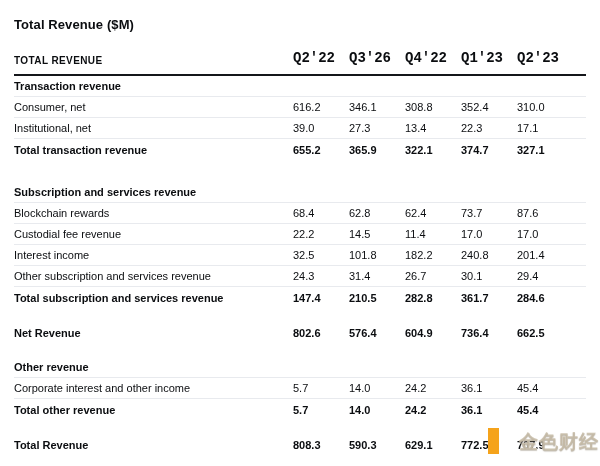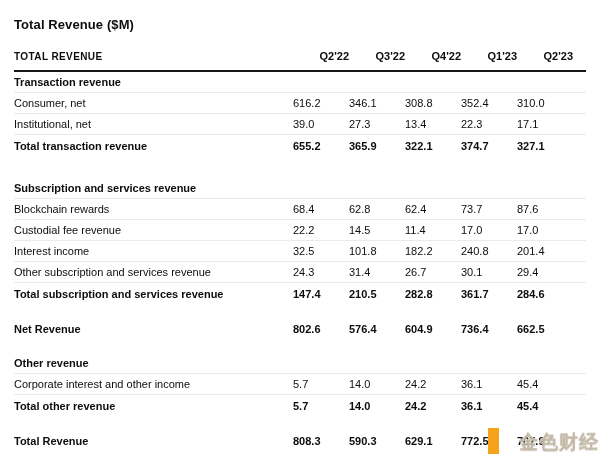--- a/index.html
+++ b/index.html
@@ -29,23 +29,23 @@
     border-bottom: 2px solid #14161a;
   }
   .thead .label-cell {
     flex: 1;
     font-size: 10px;
     font-weight: 700;
     letter-spacing: 0.4px;
   }
   .thead .col-cell {
     width: 56px;
-    text-align: right;
-    font-size: 11px;
-    font-weight: 700;
+    font-size: 14px;
+    font-weight: 700;
+    font-family: Liberation Mono, monospace;
   }
   .row {
     display: flex;
     align-items: center;
     height: 21px;
     padding-right: 13px;
     font-size: 11px;
   }
   .row .label-cell { flex: 1; overflow: hidden; white-space: nowrap; }
   .row .val-cell { width: 56px; }
@@ -82,21 +82,21 @@
 <body>
 
 <div class="page">
   <div class="page-title">Total Revenue ($M)</div>
 
   <div class="table">
     <div class="thead">
       <div class="label-cell">TOTAL REVENUE</div>
 
     <div class="col-cell">Q2'22</div>
-        <div class="col-cell">Q3'22</div>
+        <div class="col-cell">Q3'26</div>
         <div class="col-cell">Q4'22</div>
         <div class="col-cell">Q1'23</div>
         <div class="col-cell">Q2'23</div>
       </div>
     <div>
 
     <div class="row kind-section">
           <div class="label-cell">Transaction revenue</div>
         </div>
         <div class="row kind-row">

